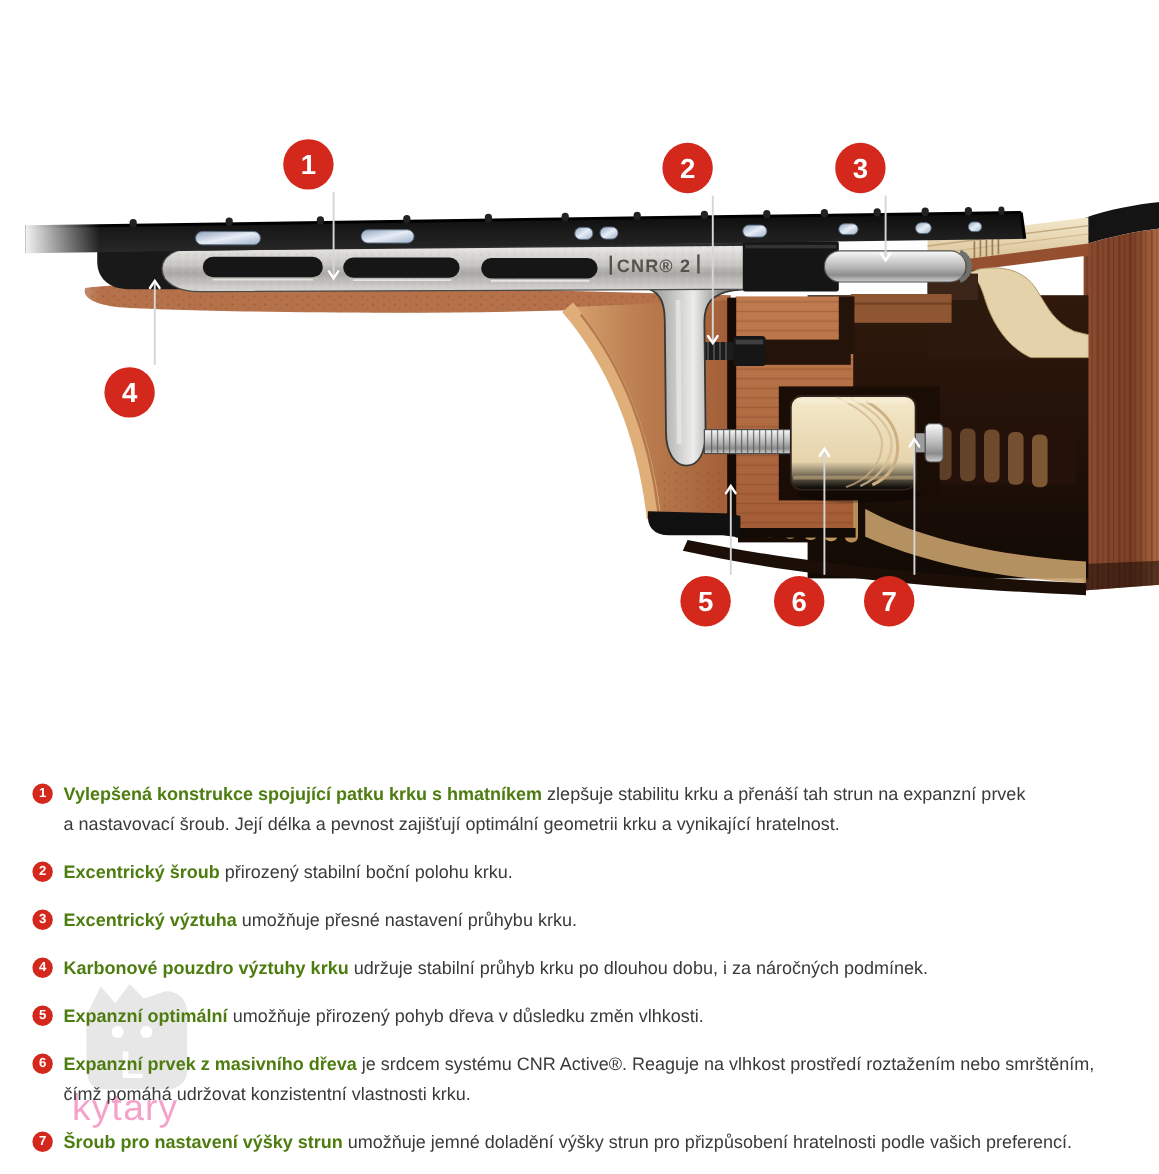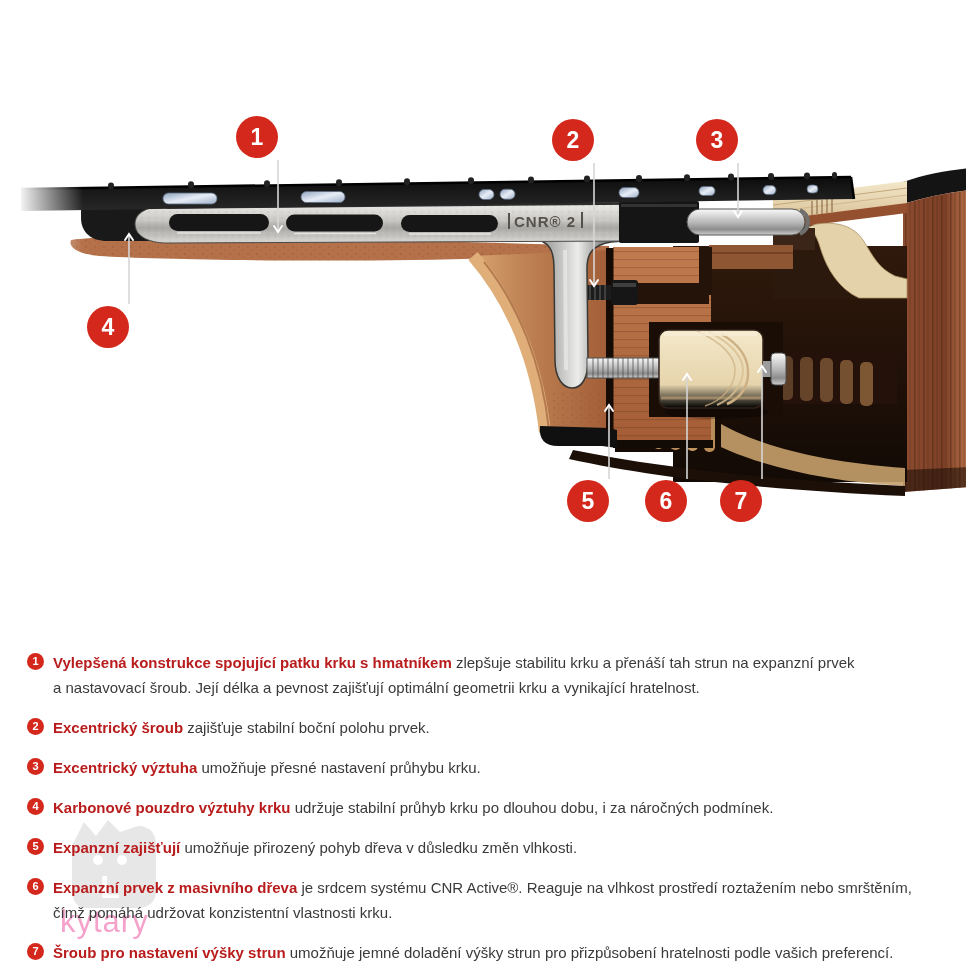--- a/index.html
+++ b/index.html
@@ -19,21 +19,21 @@
   .watermark{position:absolute;left:58px;top:812px;z-index:1;opacity:.5;}
   .wm-word{font-size:31px;font-weight:normal;letter-spacing:1px;color:#ec4899;
            margin-top:-8px;margin-left:2px;}
   
   .legend{position:absolute;left:27px;top:650px;width:916px;z-index:2;}
   .legend-row{display:flex;align-items:flex-start;margin-bottom:15px;}
   .badge{flex:none;width:17px;height:17px;border-radius:50%;
          background:#d4281c;color:#fff;font-size:11px;font-weight:bold;
          line-height:17px;text-align:center;margin-top:3px;margin-right:9px;}
   .ltext{font-size:15px;line-height:25px;color:#3a3a3a;}
-  .ltext b{color:#b91c1c;}
+  .ltext b{color:#4d7c0f;}
   .t2{display:block;}
   .t2:empty{display:none;}
 </style>
 </head>
 <body>
 
 <div class="stage">
 <svg width="966" height="560" viewBox="0 0 966 560">
   <defs>
     <linearGradient id="gm" x1="0" y1="0" x2="0" y2="1">
@@ -346,33 +346,33 @@
   <div class="wm-word">kytary</div>
 </div>
 
 <div class="legend">
   <div class="legend-row">
     <div class="badge" style="background: rgb(212, 40, 28);">1</div>
     <div class="ltext"><b>Vylepšená konstrukce spojující patku krku s hmatníkem</b><span> zlepšuje stabilitu krku a přenáší tah strun na expanzní prvek</span><span class="t2">a nastavovací šroub. Její délka a pevnost zajišťují optimální geometrii krku a vynikající hratelnost.</span></div>
   </div>
   <div class="legend-row">
     <div class="badge" style="background: rgb(212, 40, 28);">2</div>
-    <div class="ltext"><b>Excentrický šroub</b><span> zajišťuje stabilní boční polohu prvek.</span></div>
+    <div class="ltext"><b>Excentrický šroub</b><span> přirozený stabilní boční polohu krku.</span></div>
   </div>
   <div class="legend-row">
     <div class="badge" style="background: rgb(212, 40, 28);">3</div>
     <div class="ltext"><b>Excentrický výztuha</b><span> umožňuje přesné nastavení průhybu krku.</span></div>
   </div>
   <div class="legend-row">
     <div class="badge" style="background: rgb(212, 40, 28);">4</div>
     <div class="ltext"><b>Karbonové pouzdro výztuhy krku</b><span> udržuje stabilní průhyb krku po dlouhou dobu, i za náročných podmínek.</span></div>
   </div>
   <div class="legend-row">
     <div class="badge" style="background: rgb(212, 40, 28);">5</div>
-    <div class="ltext"><b>Expanzní zajišťují</b><span> umožňuje přirozený pohyb dřeva v důsledku změn vlhkosti.</span></div>
+    <div class="ltext"><b>Expanzní optimální</b><span> umožňuje přirozený pohyb dřeva v důsledku změn vlhkosti.</span></div>
   </div>
   <div class="legend-row">
     <div class="badge" style="background: rgb(212, 40, 28);">6</div>
     <div class="ltext"><b>Expanzní prvek z masivního dřeva</b><span> je srdcem systému CNR Active®. Reaguje na vlhkost prostředí roztažením nebo smrštěním,</span><span class="t2">čímž pomáhá udržovat konzistentní vlastnosti krku.</span></div>
   </div>
   <div class="legend-row">
     <div class="badge" style="background: rgb(212, 40, 28);">7</div>
     <div class="ltext"><b>Šroub pro nastavení výšky strun</b><span> umožňuje jemné doladění výšky strun pro přizpůsobení hratelnosti podle vašich preferencí.</span></div>
   </div>
 </div>

